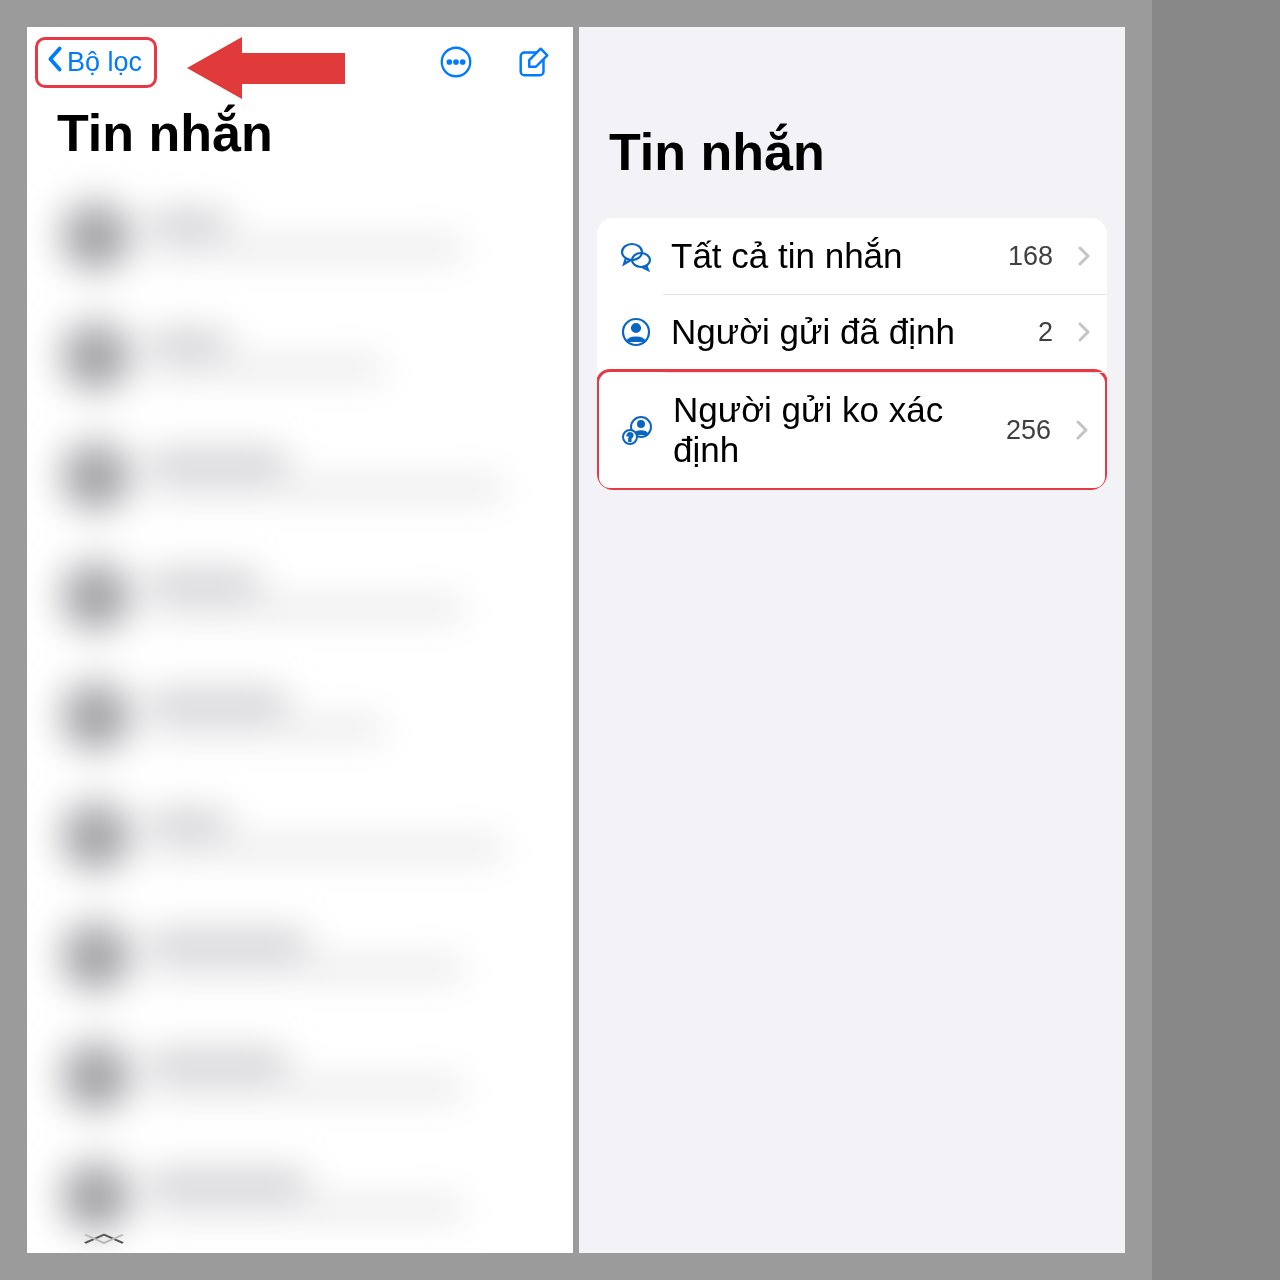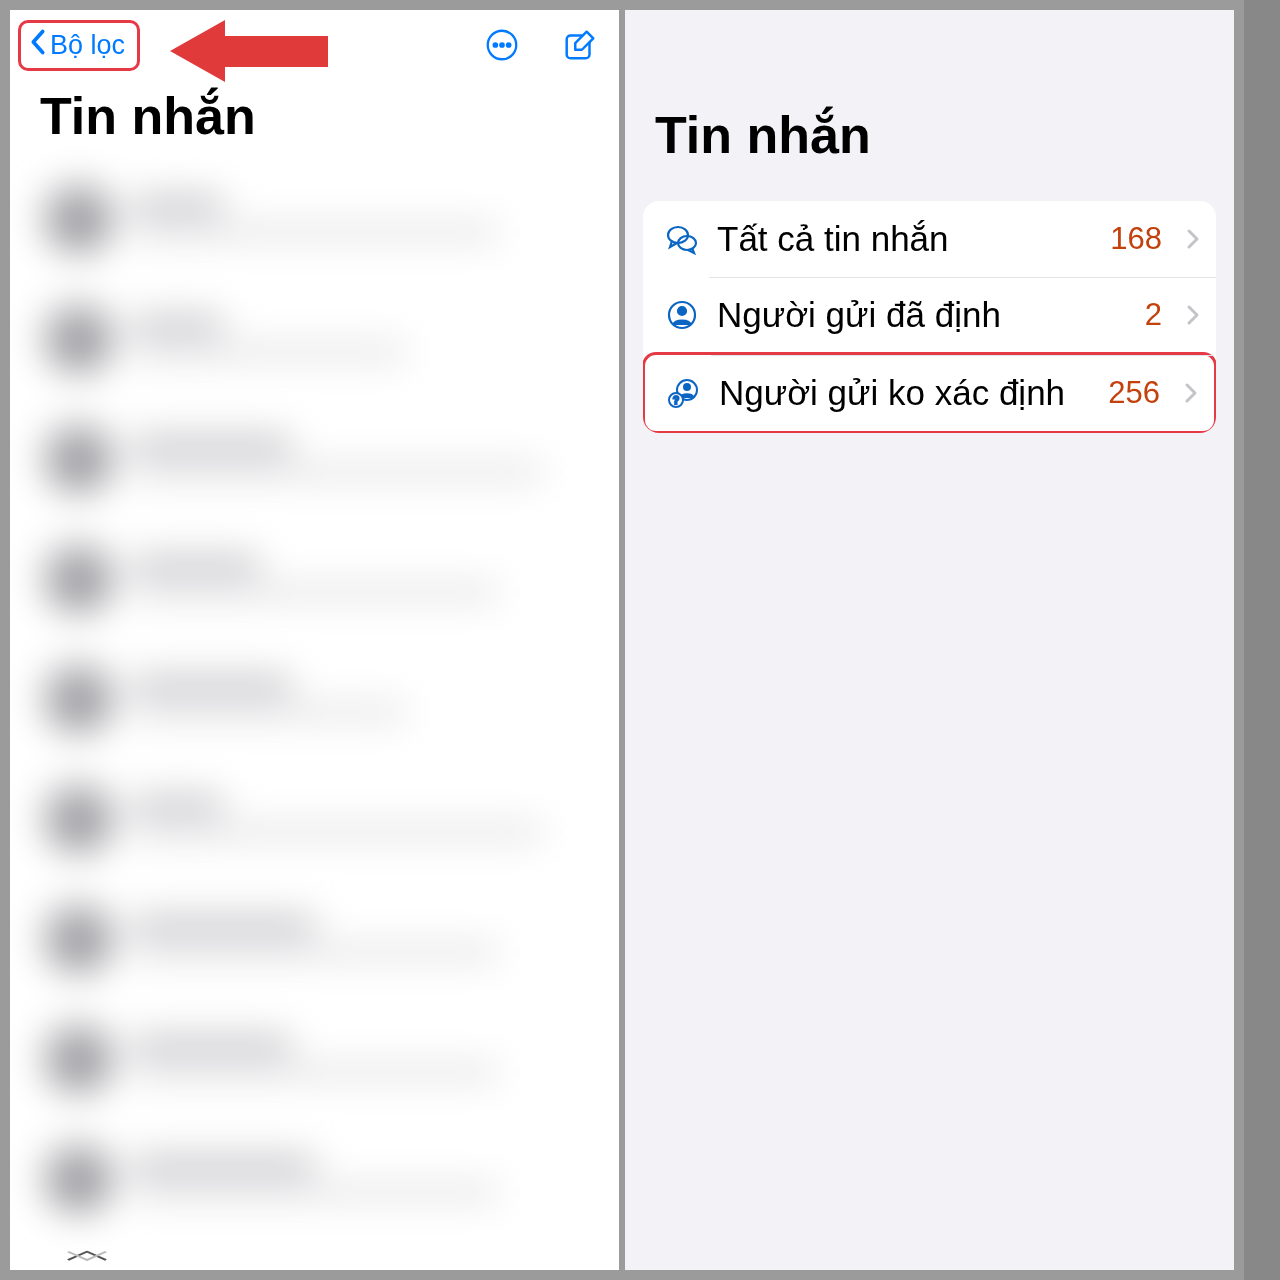--- a/index.html
+++ b/index.html
@@ -5,24 +5,24 @@
   * { box-sizing: border-box; margin: 0; padding: 0; }
   html, body {
     width: 1280px;
     height: 1280px;
     font-family: -apple-system, BlinkMacSystemFont, "Segoe UI", Helvetica, Arial, sans-serif;
     background: #888;
     overflow: hidden;
   }
   .frame {
     position: relative;
-    width: 1244px;
+    width: 1152px;
     height: 1280px;
     background: #9b9b9b;
-    padding: 10px;
+    padding: 27px;
     display: flex;
     gap: 6px;
   }
   .panel {
     flex: 1;
     background: #fff;
     position: relative;
     overflow: hidden;
   }
   .panel.right { background: #f2f2f7; }
@@ -114,21 +114,21 @@
   .row + .row::before {
     content:"";
     position:absolute;
     top:0; left: 66px; right: 0;
     height:1px;
     background:#e3e3e8;
   }
   .row .ricon { width: 34px; height:34px; display:flex;align-items:center;justify-content:center; color:#0a66c2; flex-shrink:0;}
   .row .ricon svg { width: 34px; height:34px; }
   .row .label { flex:1; font-size: 35px; color:#000; }
-  .row .count { font-size: 31px; color:#c2410c; margin-right: 6px; text-align: center; }
+  .row .count { font-size: 27px; color:#404040; margin-right: 6px; text-align: center; }
   .row .chev { color:#c3c3c8; }
   .row .chev svg { width: 14px; height: 22px; display:block;}
   .row.highlight {
     border: 3px solid #e63946;
     border-radius: 14px;
     margin: -1px;
   }
 
   
   .bottom-caret {

